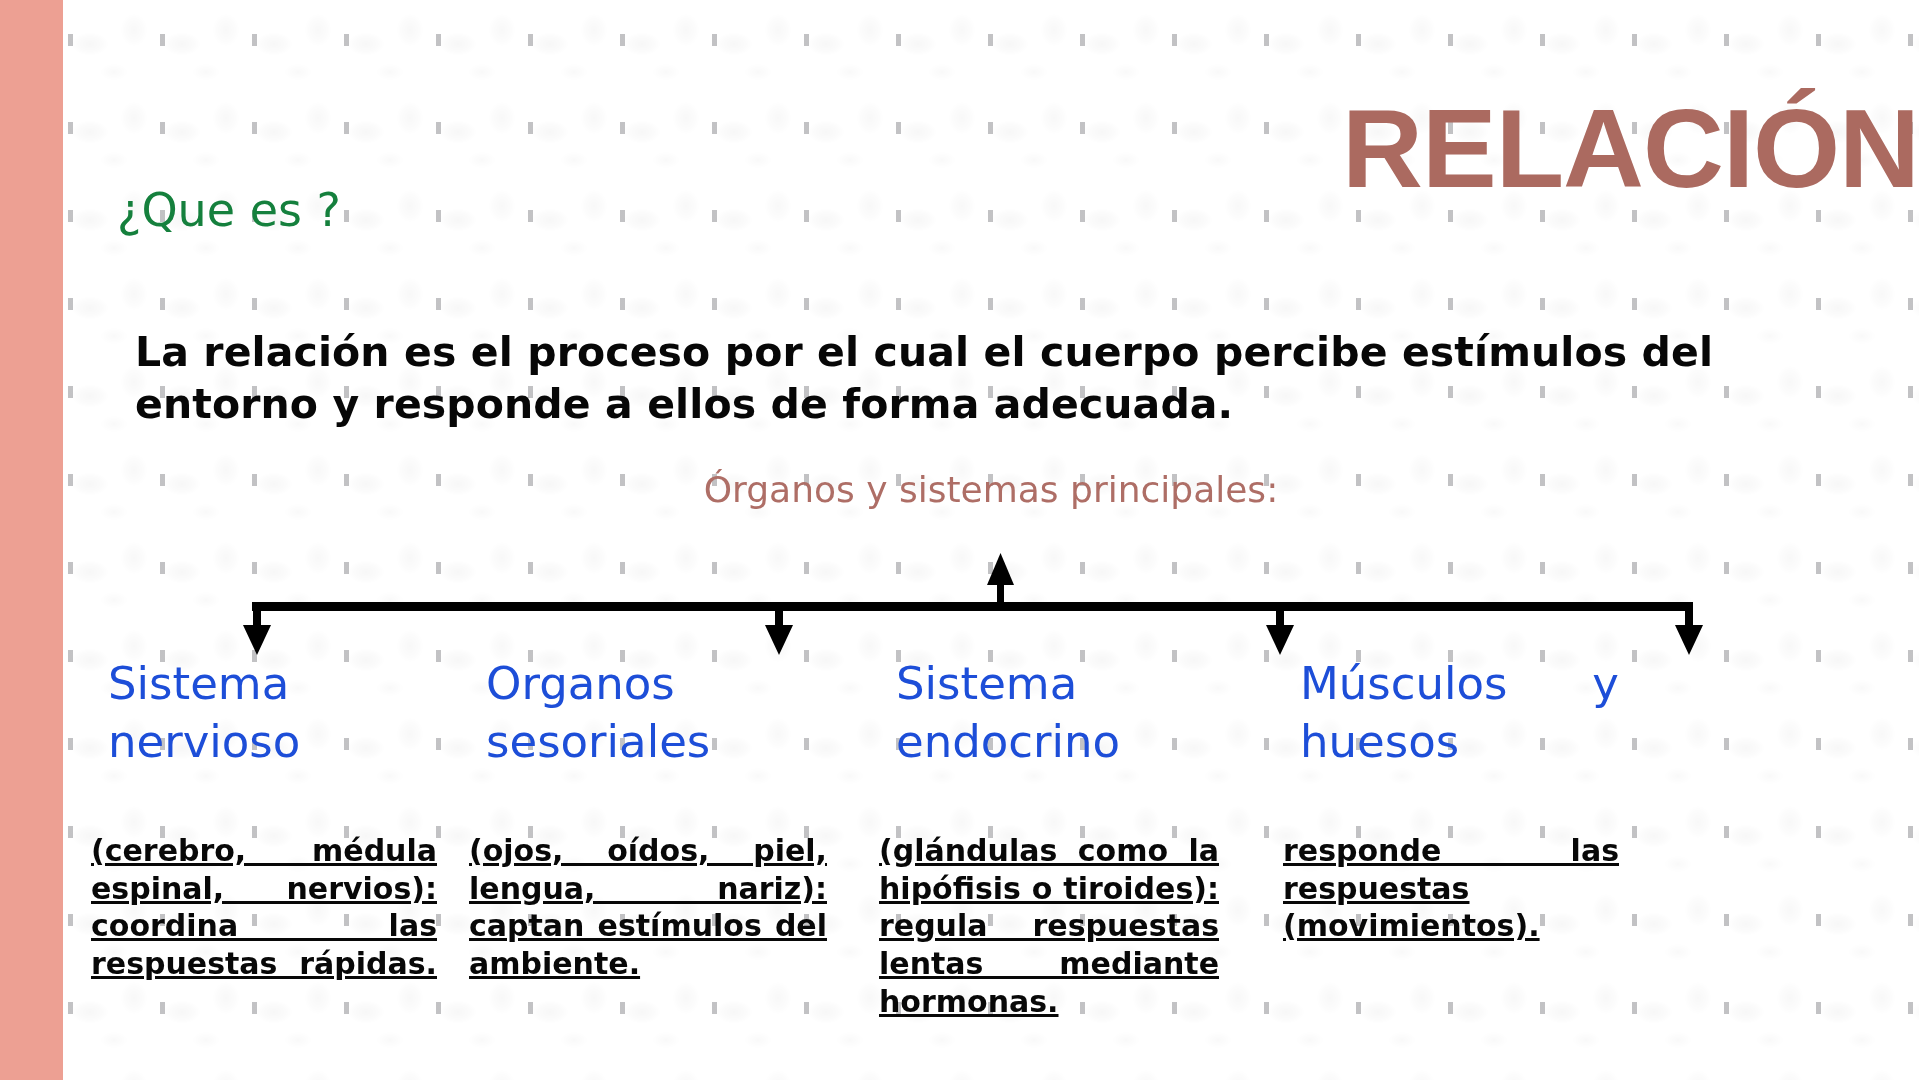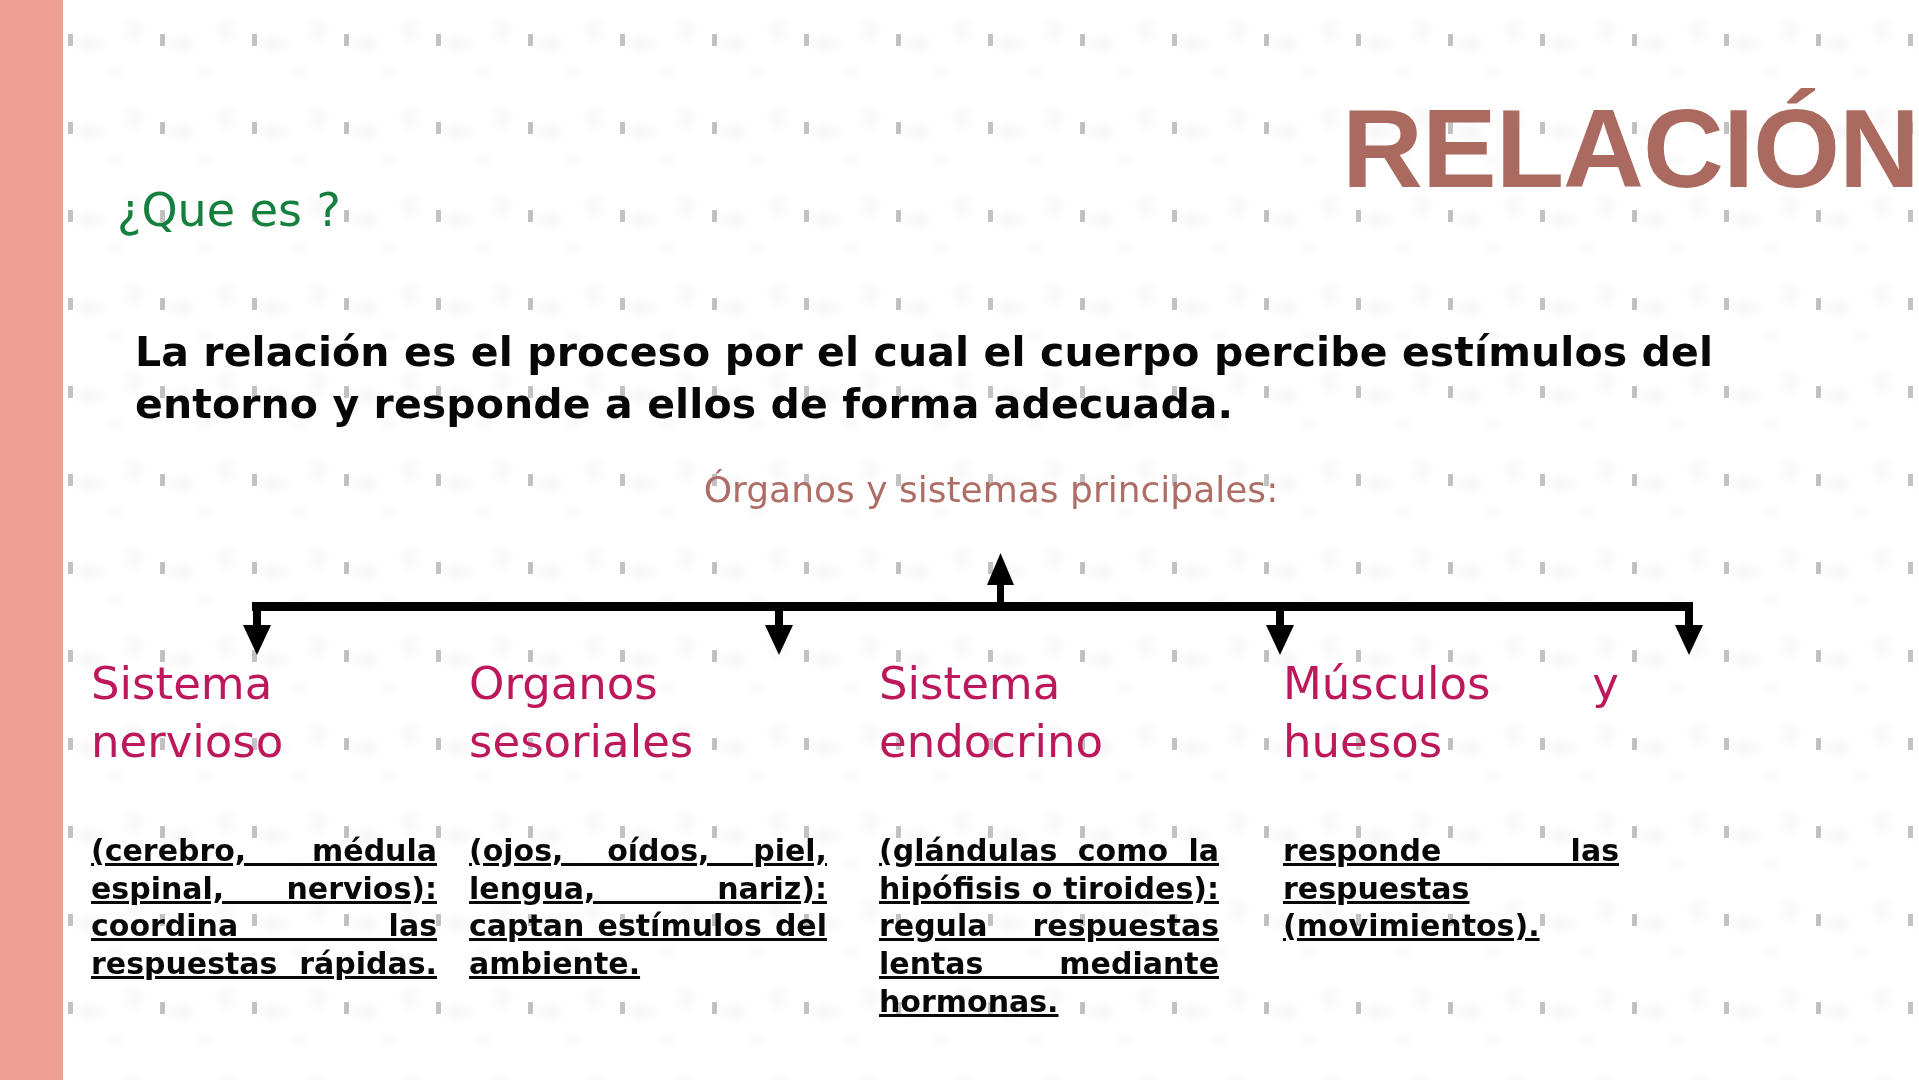--- a/index.html
+++ b/index.html
@@ -158,23 +158,23 @@
   .col-1 { width: 388px; padding-left: 28px; }
   .col-2 { width: 390px; padding-left: 18px; }
   .col-3 { width: 392px; padding-left: 38px; }
   .col-4 { width: 400px; padding-left: 50px; }
 
   .column-heading {
     font-family: "DejaVu Sans", sans-serif;
     font-weight: 500;
     font-size: 45px;
     line-height: 1.28;
-    color: #be185d;
+    color: #1d4ed8;
     text-align: justify;
-    margin: 0 0 4px 0;
+    margin: 0 0 4px 17px;
   }
   .column-heading::after {
     content: "";
     display: inline-block;
     width: 100%;
     height: 0;
   }
   .column-body {
     font-family: "DejaVu Sans", sans-serif;
     font-weight: bold;

